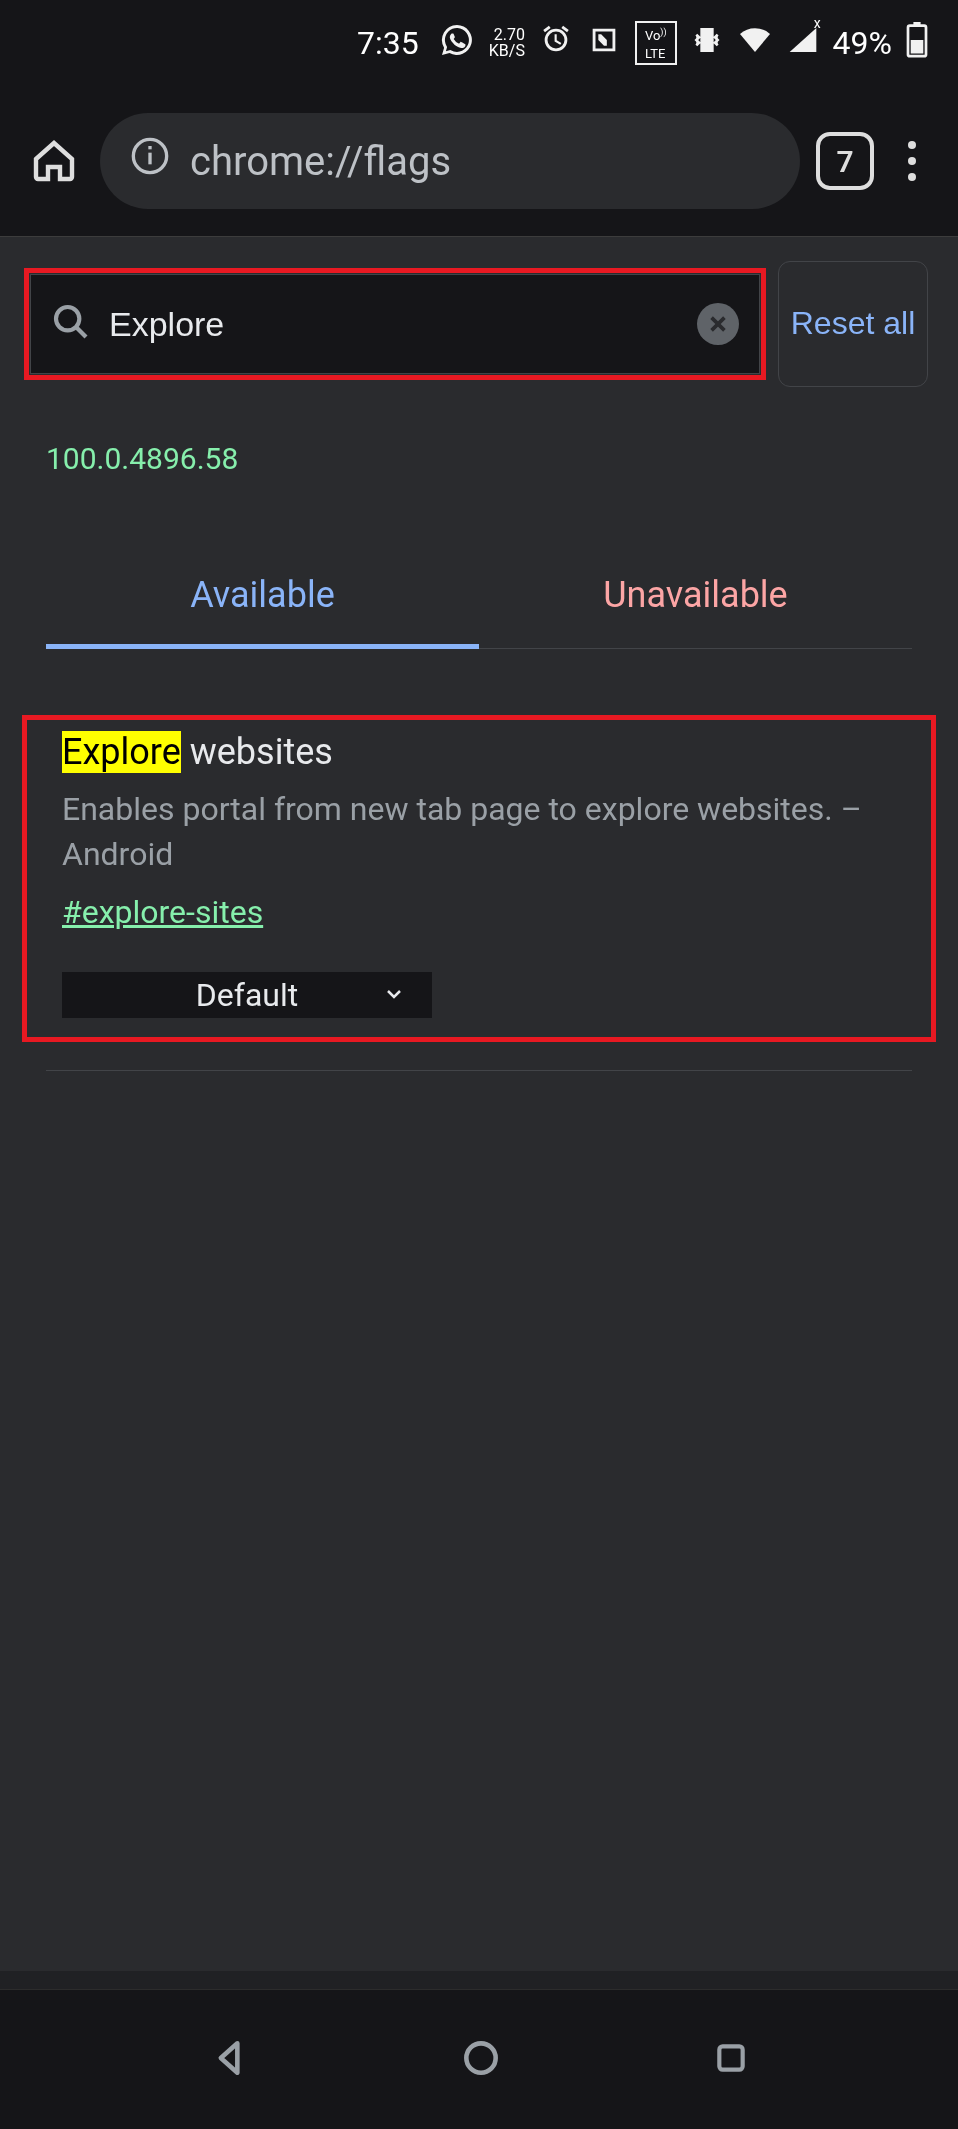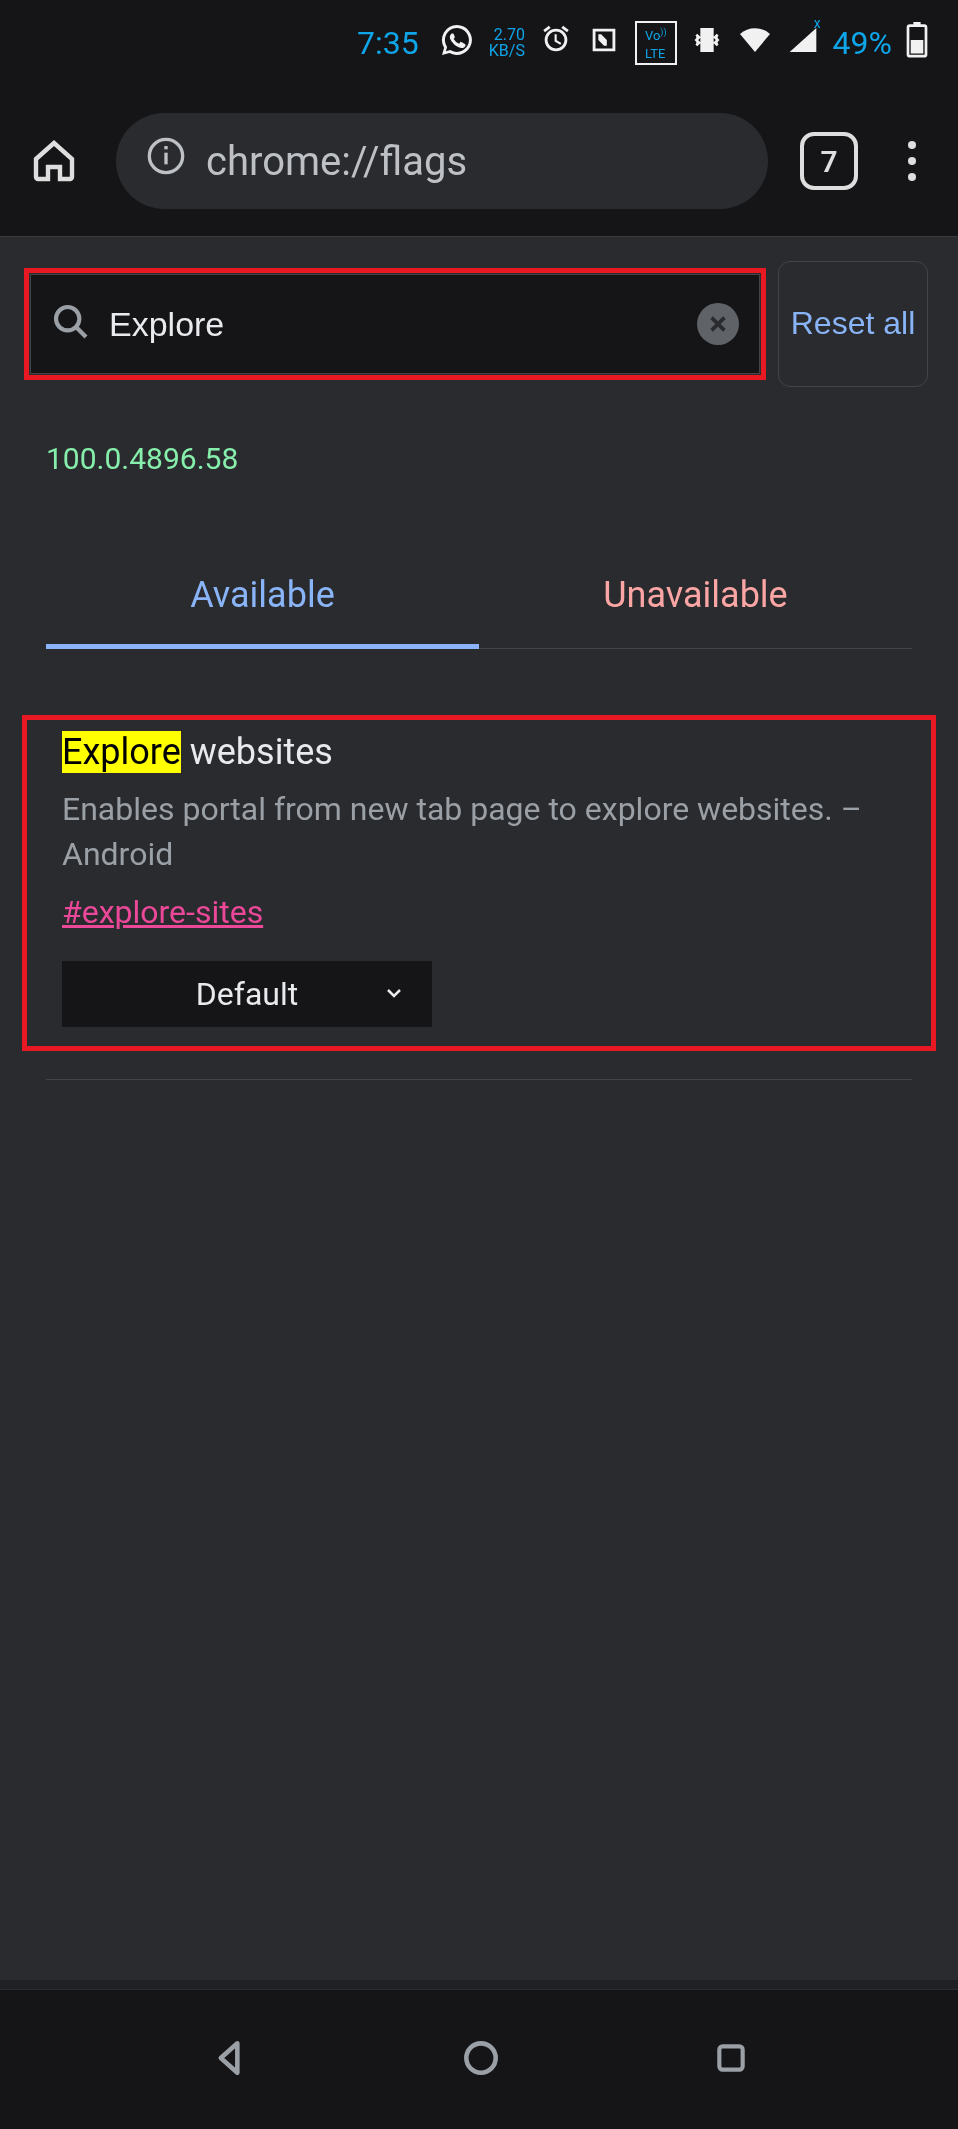--- a/index.html
+++ b/index.html
@@ -15,34 +15,34 @@
   
   .statusbar {
     height: 86px;
     background: #151518;
     display: flex;
     align-items: center;
     justify-content: flex-end;
     padding: 0 30px 0 0;
     gap: 14px;
     font-size: 30px;
-    color: #0ea5e9;
+    color: #ffffff;
   }
   .statusbar .time { font-size: 32px; margin-right: 6px; }
   .statusbar .kb { font-size: 16px; line-height: 16px; text-align: right; }
   .statusbar svg { fill: #f1f1f1; }
 
   
   .browserbar {
     height: 150px;
     background: #151518;
     display: flex;
     align-items: center;
     padding: 0 24px;
-    gap: 32px;
+    gap: 16px;
   }
   .home-btn {
     width: 60px; height: 60px;
     display:flex; align-items:center; justify-content:center;
   }
   .omnibox {
     flex: 1;
     height: 96px;
     background: #2a2b2e;
     border-radius: 48px;
@@ -178,27 +178,27 @@
     color:#000;
   }
   .flag-desc {
     font-size:32px;
     color:#9aa0a6;
     line-height:1.4;
     margin-bottom:16px;
   }
   .flag-hash {
     font-size:32px;
-    color:#ec4899;
+    color:#86efac;
     text-decoration:underline;
   }
   .flag-select {
-    margin-top:30px;
+    margin-top:41px;
     width:370px;
-    height:66px;
+    height:46px;
     background:#151518;
     color:#e8eaed;
     display:flex;
     align-items:center;
     justify-content:center;
     font-size:32px;
     position:relative;
   }
   .flag-select .chev {
     position:absolute;

